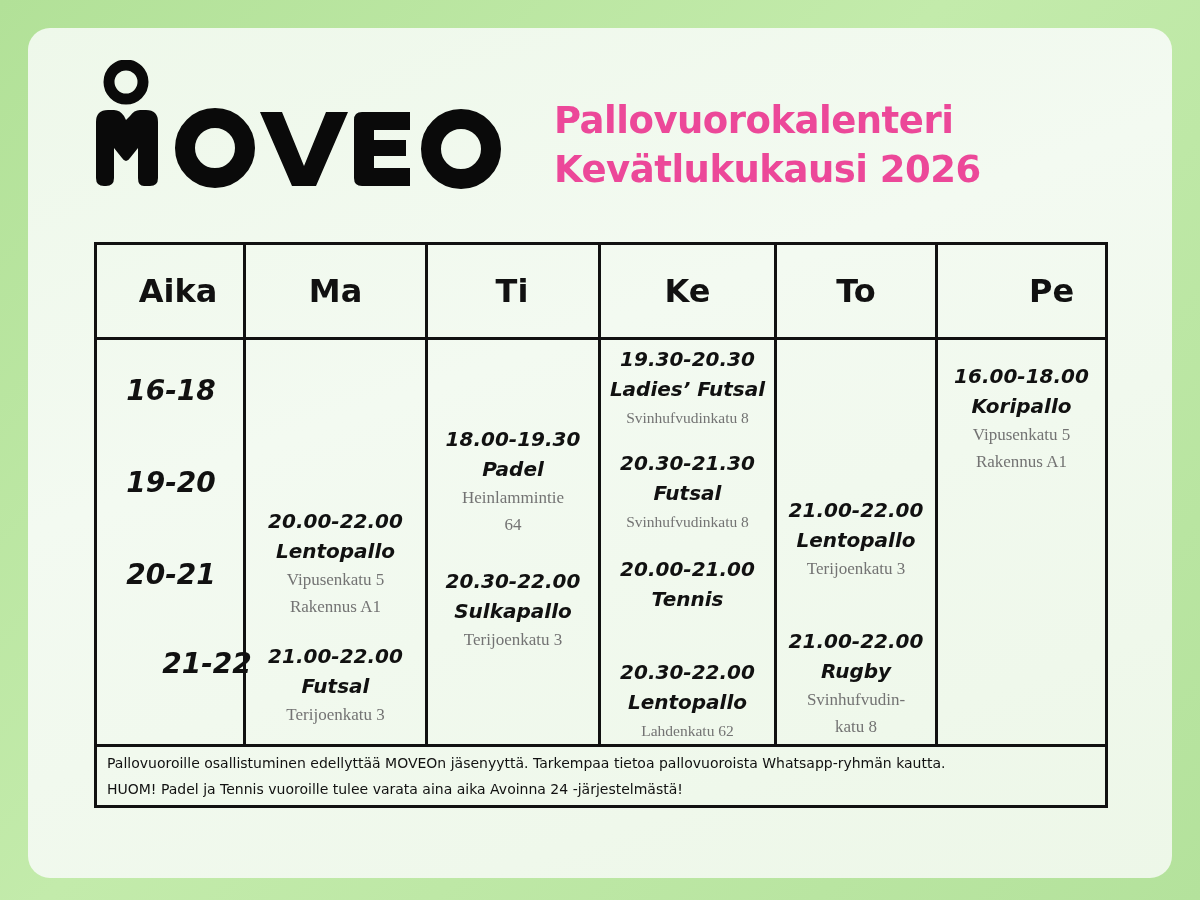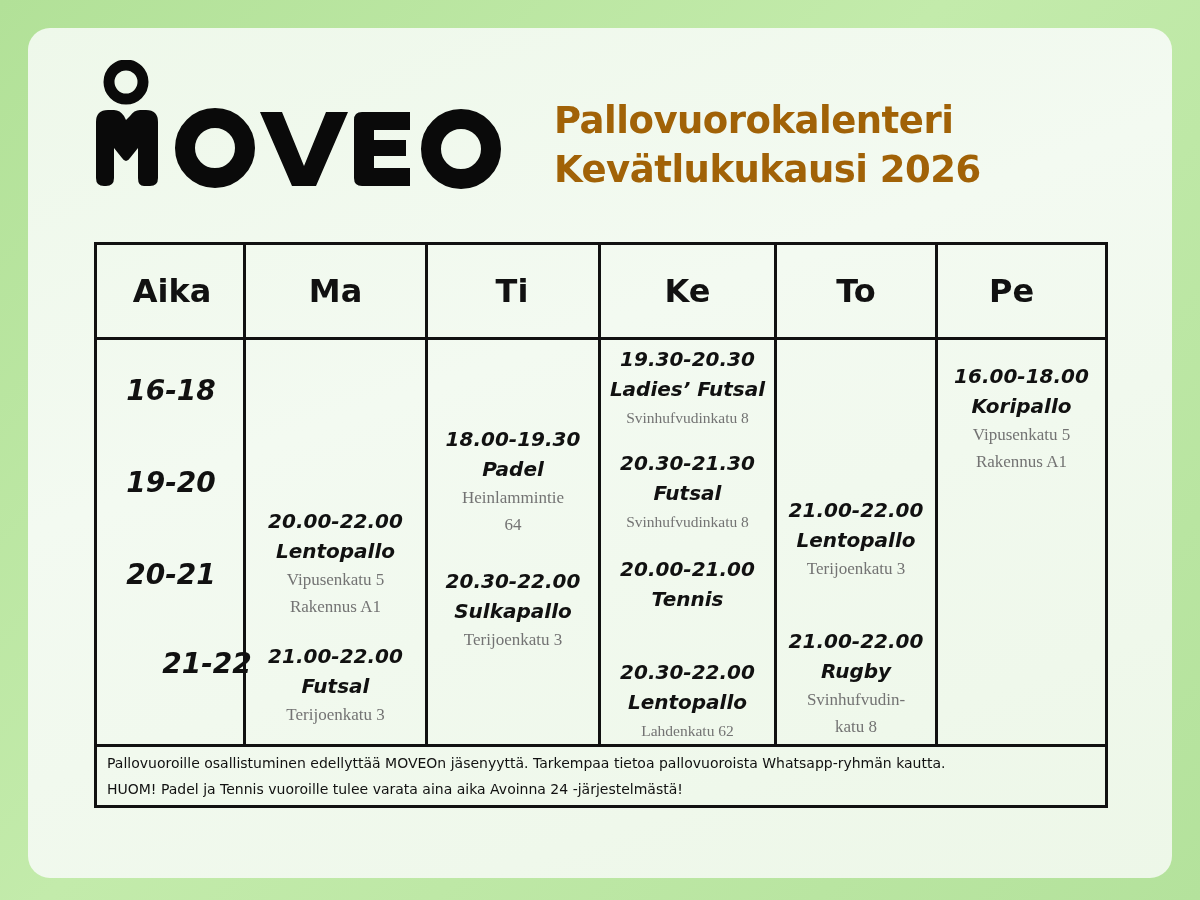--- a/index.html
+++ b/index.html
@@ -14,21 +14,21 @@
       background: linear-gradient(160deg, #eef8ea 0%, #f3faf1 40%, #edf7e8 100%);
       border-radius: 22px;
     }
     .logo {
       position: absolute; left: 92px; top: 60px; width: 420px; height: 130px;
     }
     .logo svg { display: block; }
     .title {
       position: absolute; left: 554px; top: 96px;
       font-family: "DejaVu Sans", sans-serif; font-weight: bold;
-      font-size: 37px; line-height: 49px; letter-spacing: -0.5px; color: #a16207;
+      font-size: 37px; line-height: 49px; letter-spacing: -0.5px; color: #ec4899;
     }
     .title div { white-space: nowrap; }
 
     .table {
       position: absolute; left: 94px; top: 242px; width: 1014px; height: 566px;
       border: 3px solid #111; box-sizing: border-box;
     }
     .hline { position: absolute; left: 0; right: 0; height: 3px; background: #111; }
     .vline { position: absolute; width: 3px; background: #111; }
 
@@ -90,26 +90,26 @@
 <div class="table">
 
   <div class="hline" style="top:92px;"></div>
   <div class="hline" style="top:499px;"></div>
   <div class="vline" style="left:146px; top:0; height:502px;"></div>
   <div class="vline" style="left:328px; top:0; height:502px;"></div>
   <div class="vline" style="left:501px; top:0; height:502px;"></div>
   <div class="vline" style="left:677px; top:0; height:502px;"></div>
   <div class="vline" style="left:838px; top:0; height:502px;"></div>
 
-  <div class="hdr" style="left:2px; width:146px;border-radius:26px;">Aika</div>
+  <div class="hdr" style="left:8px; width:146px;border-radius:26px;">Aika</div>
   <div class="hdr" style="left:149px; width:179px;">Ma</div>
   <div class="hdr" style="left:331px; width:168px;">Ti</div>
   <div class="hdr" style="left:504px; width:173px;">Ke</div>
   <div class="hdr" style="left:680px; width:158px;">To</div>
-  <div class="hdr" style="left:841px; width:147px;">Pe</div>
+  <div class="hdr" style="left:881px; width:147px;">Pe</div>
 
   <div class="time" style="top:129px;">16-18</div>
   <div class="time" style="top:221px;">19-20</div>
   <div class="time" style="top:313px;">20-21</div>
   <div class="time" style="top:402px;padding-left:36px;">21-22</div>
 
   <div class="slot" style="left:149px; width:179px; top:261px;">
     <div class="t">20.00-22.00</div>
     <div class="s">Lentopallo</div>
     <div class="a">Vipusenkatu 5</div>

